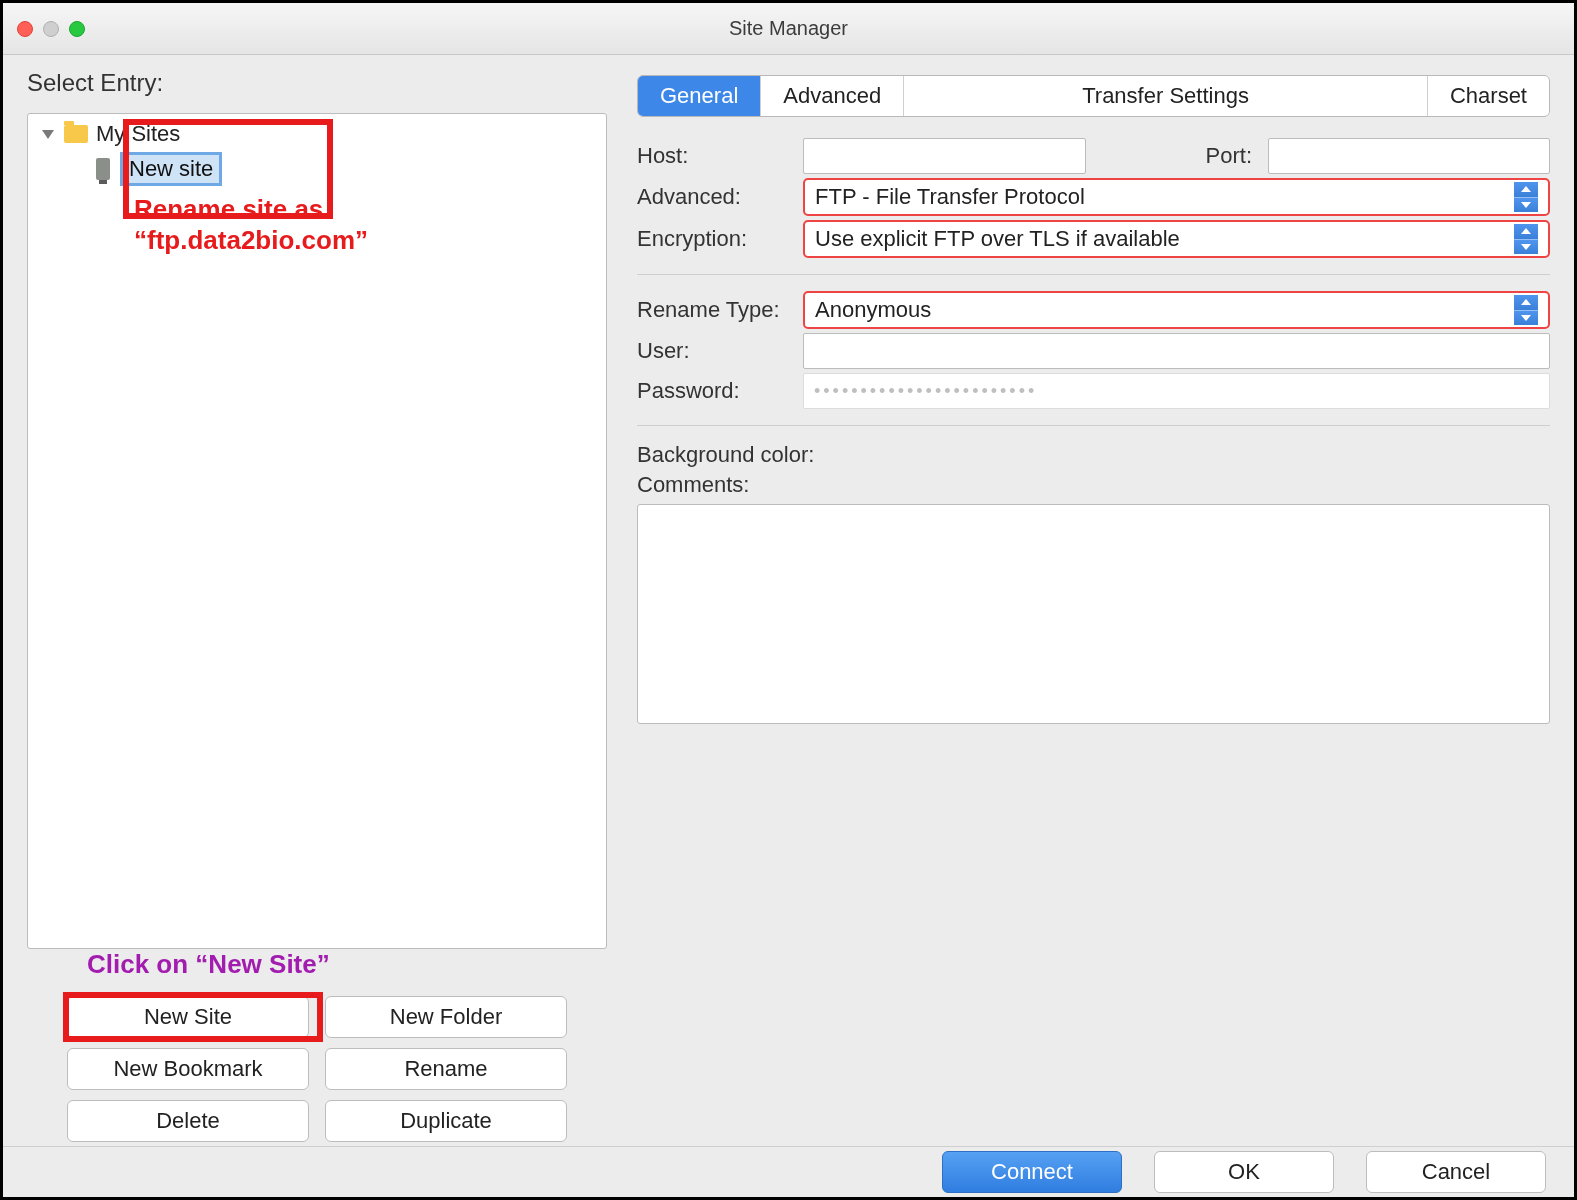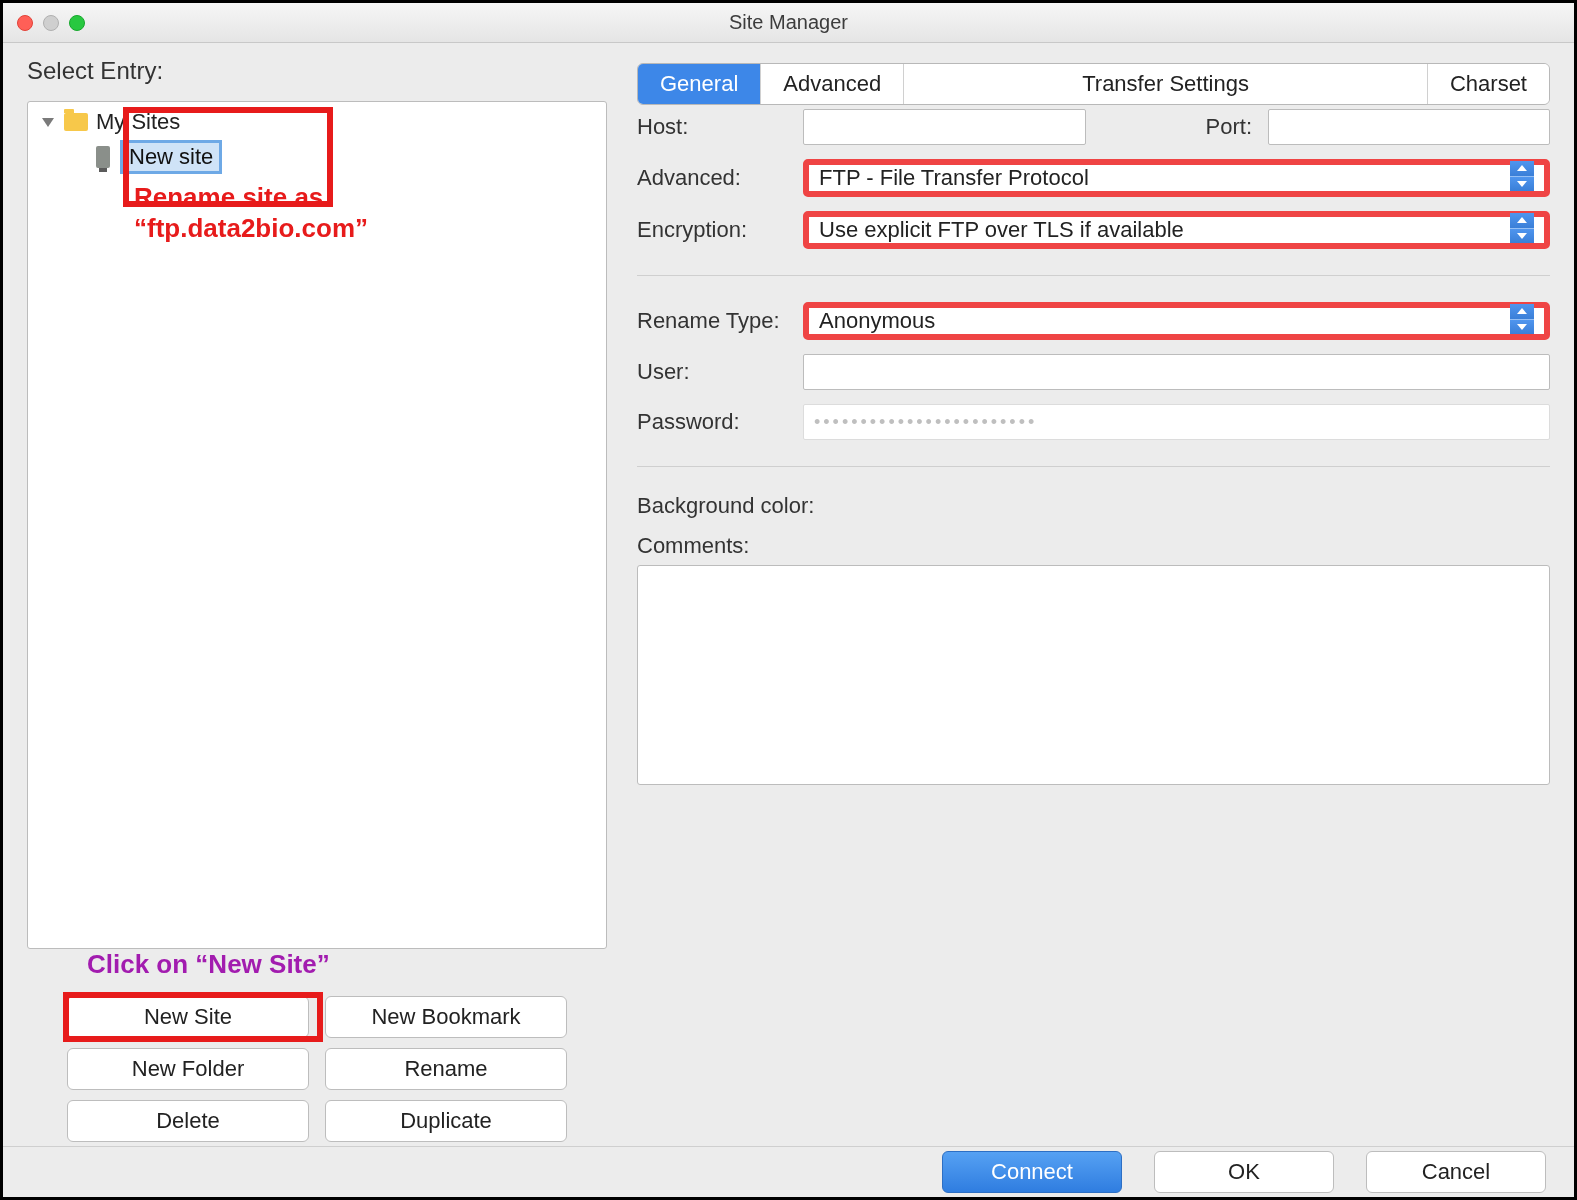--- a/index.html
+++ b/index.html
@@ -12,21 +12,21 @@
 }
 .window {
   width: 1577px;
   height: 1200px;
   background: #ececec;
   border: 3px solid #000;
   display: flex;
   flex-direction: column;
 }
 .titlebar {
-  height: 40px;
+  height: 52px;
   background: linear-gradient(#f6f6f6,#e5e5e5);
   border-bottom: 1px solid #c8c8c8;
   display: flex;
   align-items: center;
   position: relative;
 }
 .traffic { display: flex; gap: 10px; margin-left: 14px; }
 .tl { width: 16px; height: 16px; border-radius: 50%; }
 .tl.red { background:#ff5f57; border:1px solid #e24238; }
 .tl.yel { background:#cfcfcf; border:1px solid #b0b0b0; }
@@ -64,28 +64,28 @@
 .mac-btn.primary { background: linear-gradient(#56a1f3,#2f7de0); color:#fff; border-color:#2d6fc4; }
 .red-box2 { position:absolute; top:-4px; left:36px; width:260px; height:50px; border:6px solid #e71b1b; pointer-events:none;}
 
 .right { flex:1; display:flex; flex-direction:column; padding-top: 6px;}
 .tabs { display:flex; border:1px solid #b8b8b8; border-radius:6px; overflow:hidden; height:42px; }
 .tab { flex:0 0 auto; padding: 0 22px; display:flex; align-items:center; justify-content:center; font-size:22px; background:#fff; color:#222; border-right:1px solid #d0d0d0; cursor:pointer;}
 .tab:last-child{border-right:none;}
 .tab.active { background:#3d87e8; color:#fff; }
 .tab.ts { flex:1; }
 
-.form { margin-top: 4px; display:flex; flex-direction:column; gap: 14px; font-size:22px; color:#333;}
+.form { margin-top: 21px; display:flex; flex-direction:column; gap: 4px; font-size:22px; color:#333;}
 .form-row { display:flex; align-items:center; gap: 16px; }
 .form-row label { width: 150px; }
 .form-row.lg label { width: 230px; }
 .input { flex:1; height:36px; background:#fff; border:1px solid #bcbcbc; border-radius:2px; padding:0 8px; font-size:20px;}
 .port-label { width:60px; text-align:right; }
 .port-input { width:100px; }
-.select { flex:1; height:38px; background:#fff; border:6px solid #ef4444; border-radius:5px; padding:0 10px; display:flex; align-items:flex-end; justify-content:space-between; cursor:pointer;}
+.select { flex:1; height:38px; background:#fff; border:2px solid #ef4444; border-radius:5px; padding:0 10px; display:flex; align-items:center; justify-content:space-between; cursor:pointer;}
 .select.small{ flex:0 0 200px; }
 .sel-text { font-size:22px; color:#222; white-space:nowrap; overflow:hidden; text-overflow:ellipsis; }
 .stepper { width:24px; height:30px; background:#3d87e8; border-radius:3px; display:flex; flex-direction:column; margin-left:6px; flex-shrink:0;}
 .stepper::before,.stepper::after{content:""; flex:1; display:block;}
 .stepper::before{border-bottom:1px solid rgba(255,255,255,.4); background:
   linear-gradient(#4f95ee,#3a7fd8);}
 .stepper::after{ background:linear-gradient(#4f95ee,#3a7fd8);}
 .stepper-wrap{position:relative;}
 .stepper .u{ position:absolute; top:4px; left:50%; transform:translateX(-50%); border-left:5px solid transparent;border-right:5px solid transparent;border-bottom:6px solid #fff;}
 .stepper .d{ position:absolute; bottom:4px; left:50%; transform:translateX(-50%); border-left:5px solid transparent;border-right:5px solid transparent;border-top:6px solid #fff;}
@@ -129,22 +129,22 @@
           <div>Rename site as</div>
           <div>“ftp.data2bio.com”</div>
         </div>
       </div>
 
       <div class="anno2">Click on “New Site”</div>
 
       <div class="btn-grid">
         <div class="red-box2"></div>
         <div class="mac-btn">New Site</div>
+        <div class="mac-btn">New Folder</div>
         <div class="mac-btn">New Bookmark</div>
-        <div class="mac-btn">New Folder</div>
         <div class="mac-btn">Rename</div>
         <div class="mac-btn">Delete</div>
         <div class="mac-btn">Duplicate</div>
       </div>
     </div>
 
     <div class="right">
       <div class="tabs">
         <div class="tab active">General</div>
         <div class="tab">Advanced</div>

